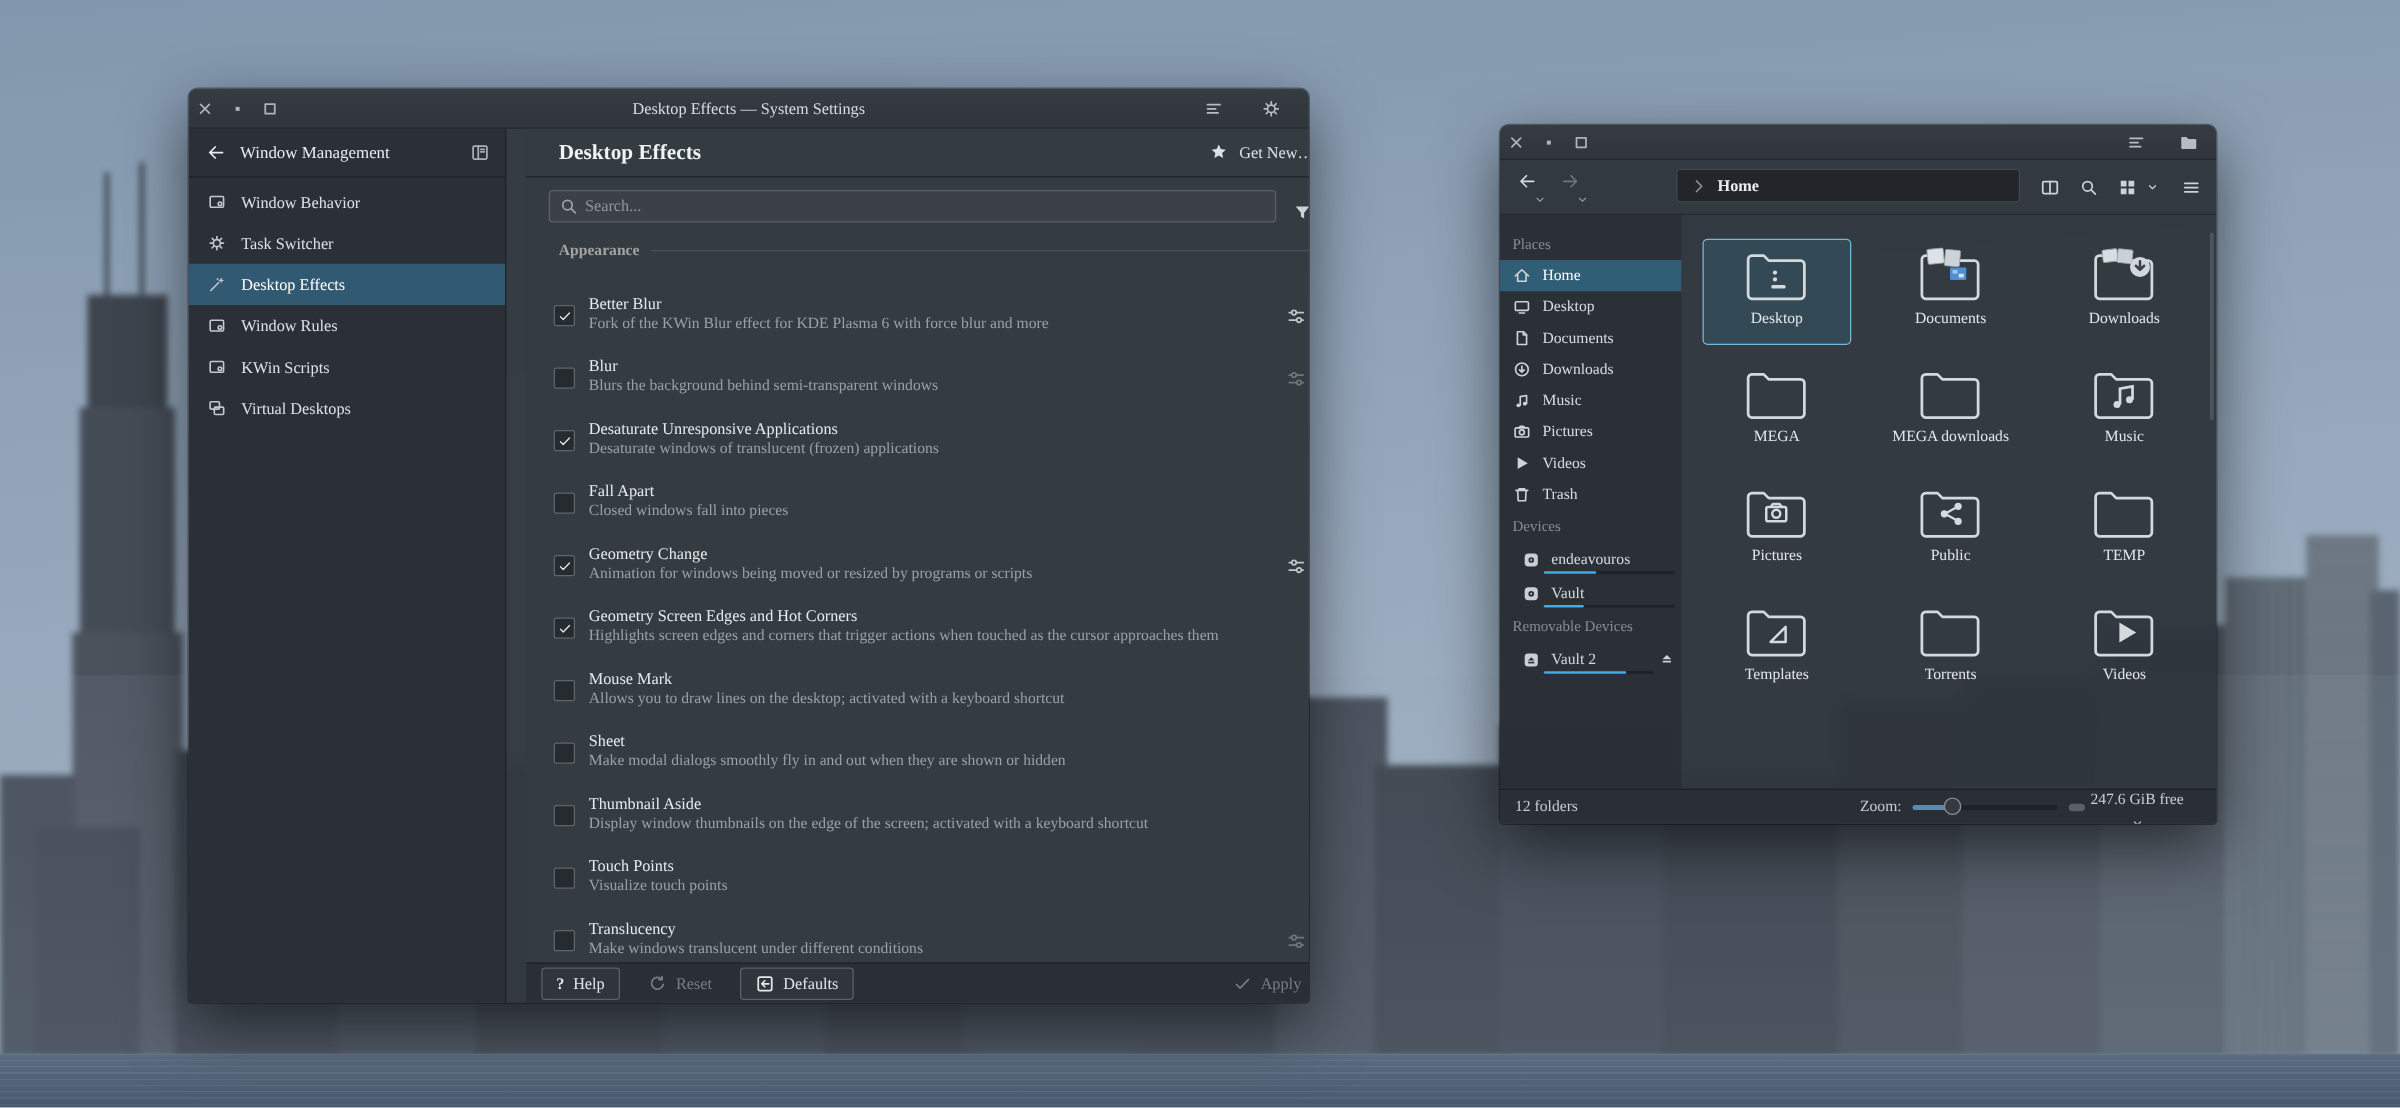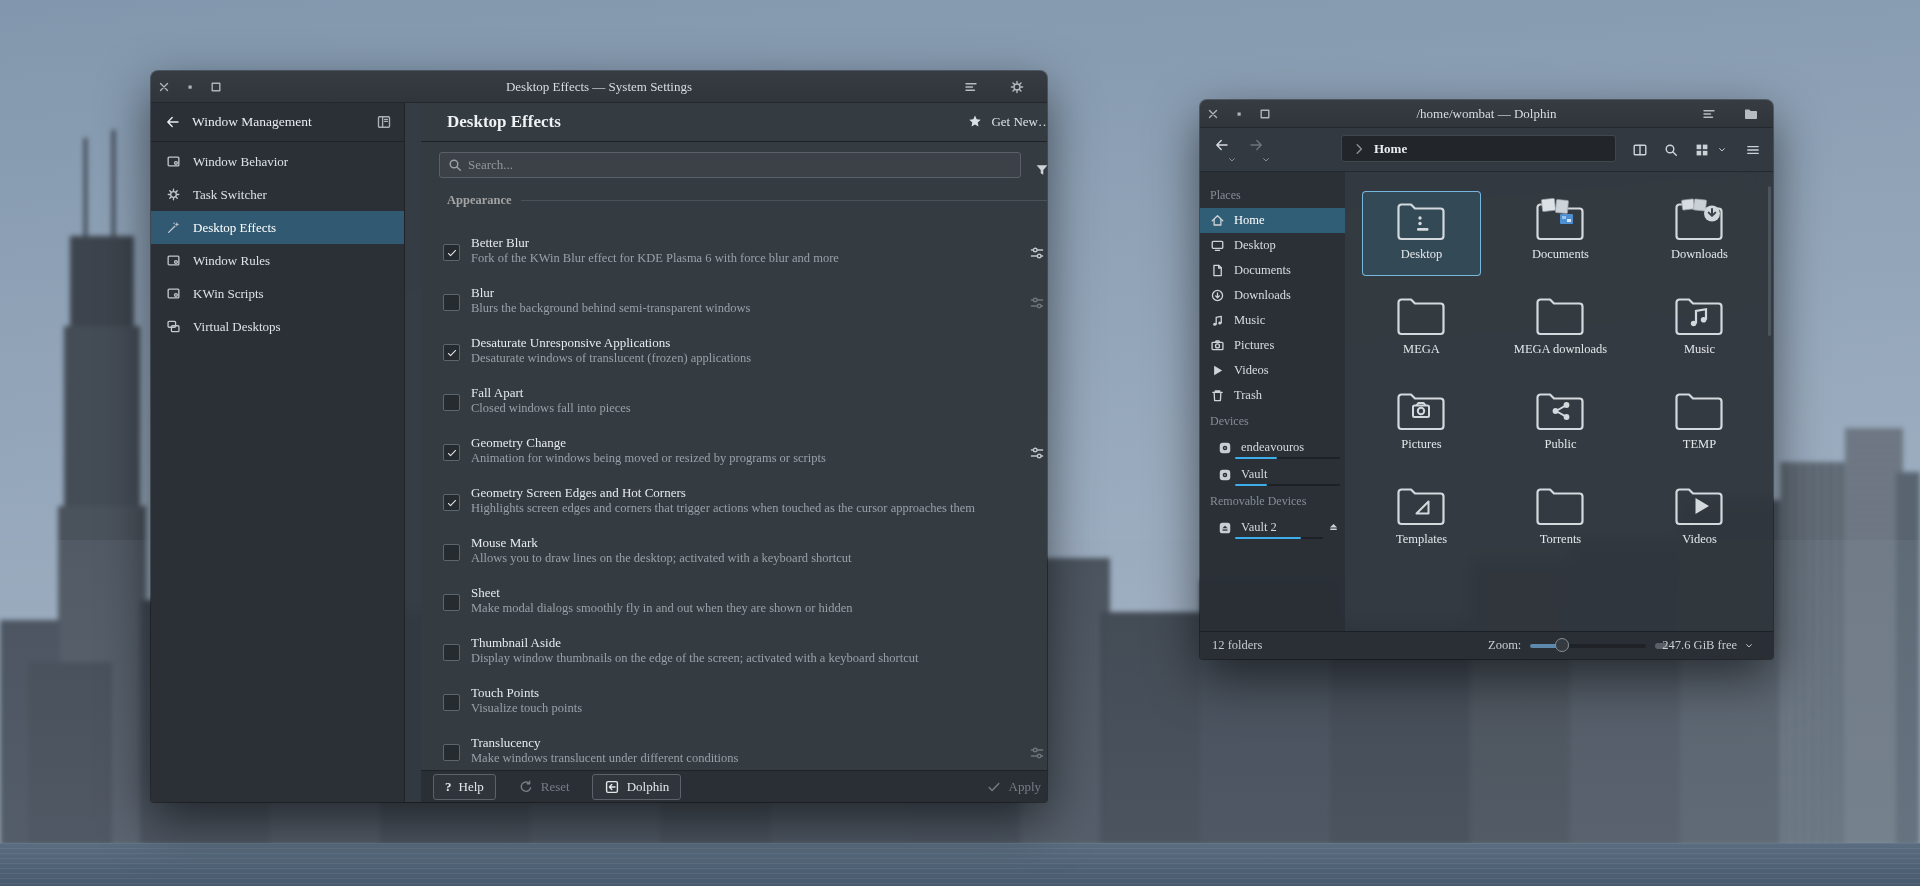--- a/index.html
+++ b/index.html
@@ -107,21 +107,21 @@
   .cell>*{position:relative;}
   .d-scrollbar{position:absolute;right:2px;top:14px;width:3px;height:150px;background:#4c545c;border-radius:2px;}
   .d-status{position:absolute;left:0;right:0;bottom:0;height:27px;background:rgba(42,47,53,.96);
     border-top:1px solid rgba(0,0,0,.3);font-size:12.5px;color:#c7ccd1;}
   .d-status .foldcount{position:absolute;left:12px;top:6px;}
   .zoomgrp{position:absolute;left:288px;top:0;height:100%;display:flex;align-items:center;gap:9px;}
   .ztrack{position:relative;width:116px;height:4px;background:#1f2327;border-radius:2px;}
   .zfill{position:absolute;left:0;top:0;height:100%;background:#5e88ac;border-radius:2px;}
   .zhandle{position:absolute;top:-5.5px;width:14px;height:14px;border-radius:50%;background:#343a40;border:1.5px solid #868d94;box-sizing:border-box;}
   .zpill{width:13px;height:6px;border-radius:3px;background:#596067;}
-  .freegrp{position:absolute;right:16px;top:0;height:100%;display:flex;align-items:center;gap:4px;color:#c9ced3;}
+  .freegrp{position:absolute;right:26px;top:0;height:100%;display:flex;align-items:center;gap:4px;color:#c9ced3;flex-direction:column;}
 </style>
 </head>
 <body>
 
 <div id="bg">
   <div class="layer">
     <div class="bld" style="left:84px;top:138px;width:3px;height:100px;background:#2e343b"></div>
     <div class="bld" style="left:112px;top:130px;width:3px;height:108px;background:#2e343b"></div>
     <div class="bld" style="left:70px;top:236px;width:64px;height:100px;background:#3d444d"></div>
     <div class="bld" style="left:64px;top:326px;width:76px;height:190px;background:#444c56"></div>
@@ -440,21 +440,21 @@
           </span>
         <span class="btn">
             <span class="iph">
               <svg class="ic" width="16" height="16" viewBox="0 0 16 16" aria-hidden="true">
                 <g fill="none" stroke="currentColor" stroke-width="1.4" stroke-linecap="round" stroke-linejoin="round">
                   <rect x="2.6" y="2.6" width="10.8" height="10.8" rx="1.4"></rect>
                   <path d="M11 8H5.6M7.8 5.6 5.4 8l2.4 2.4"></path>
                 </g>
               </svg>
             </span>
-            <span>Dolphin</span>
+            <span>Defaults</span>
           </span>
         <span class="btn disabled apply">
             <span class="iph">
               <svg class="ic" width="16" height="16" viewBox="0 0 16 16" aria-hidden="true">
                 <path fill="none" stroke="currentColor" stroke-width="1.4" stroke-linecap="round" stroke-linejoin="round" d="M3.2 8.6l2.9 2.9 6.7-6.9"></path>
               </svg>
             </span>
             <span>Apply</span>
           </span>
       </footer>
@@ -478,21 +478,20 @@
           </svg>
         </span>
       </span>
     <span class="tb-btn">
         <span class="iph">
           <svg class="ic" width="16" height="16" viewBox="0 0 16 16" aria-hidden="true">
             <rect fill="none" stroke="currentColor" stroke-width="1.4" stroke-linecap="round" stroke-linejoin="round" x="4.2" y="4.2" width="7.6" height="7.6"></rect>
           </svg>
         </span>
       </span>
-    <span class="tb-title">/home/wombat — Dolphin</span>
     <span class="tb-right" style="right:14px;gap:26px;">
       <span class="iph">
           <svg class="ic" width="16" height="16" viewBox="0 0 16 16" aria-hidden="true">
             <path fill="none" stroke="currentColor" stroke-width="1.4" stroke-linecap="round" stroke-linejoin="round" d="M3 4.7h10M3 8h6.5M3 11.3h8.5"></path>
           </svg>
         </span>
       <span class="iph">
           <svg class="ic" width="16" height="16" viewBox="0 0 16 16" aria-hidden="true">
             <path fill="currentColor" d="M2 4.6c0-.6.4-1 1-1h3.2l1.5 1.5H13c.6 0 1 .4 1 1v6c0 .6-.4 1-1 1H3c-.6 0-1-.4-1-1z"></path>
           </svg>

